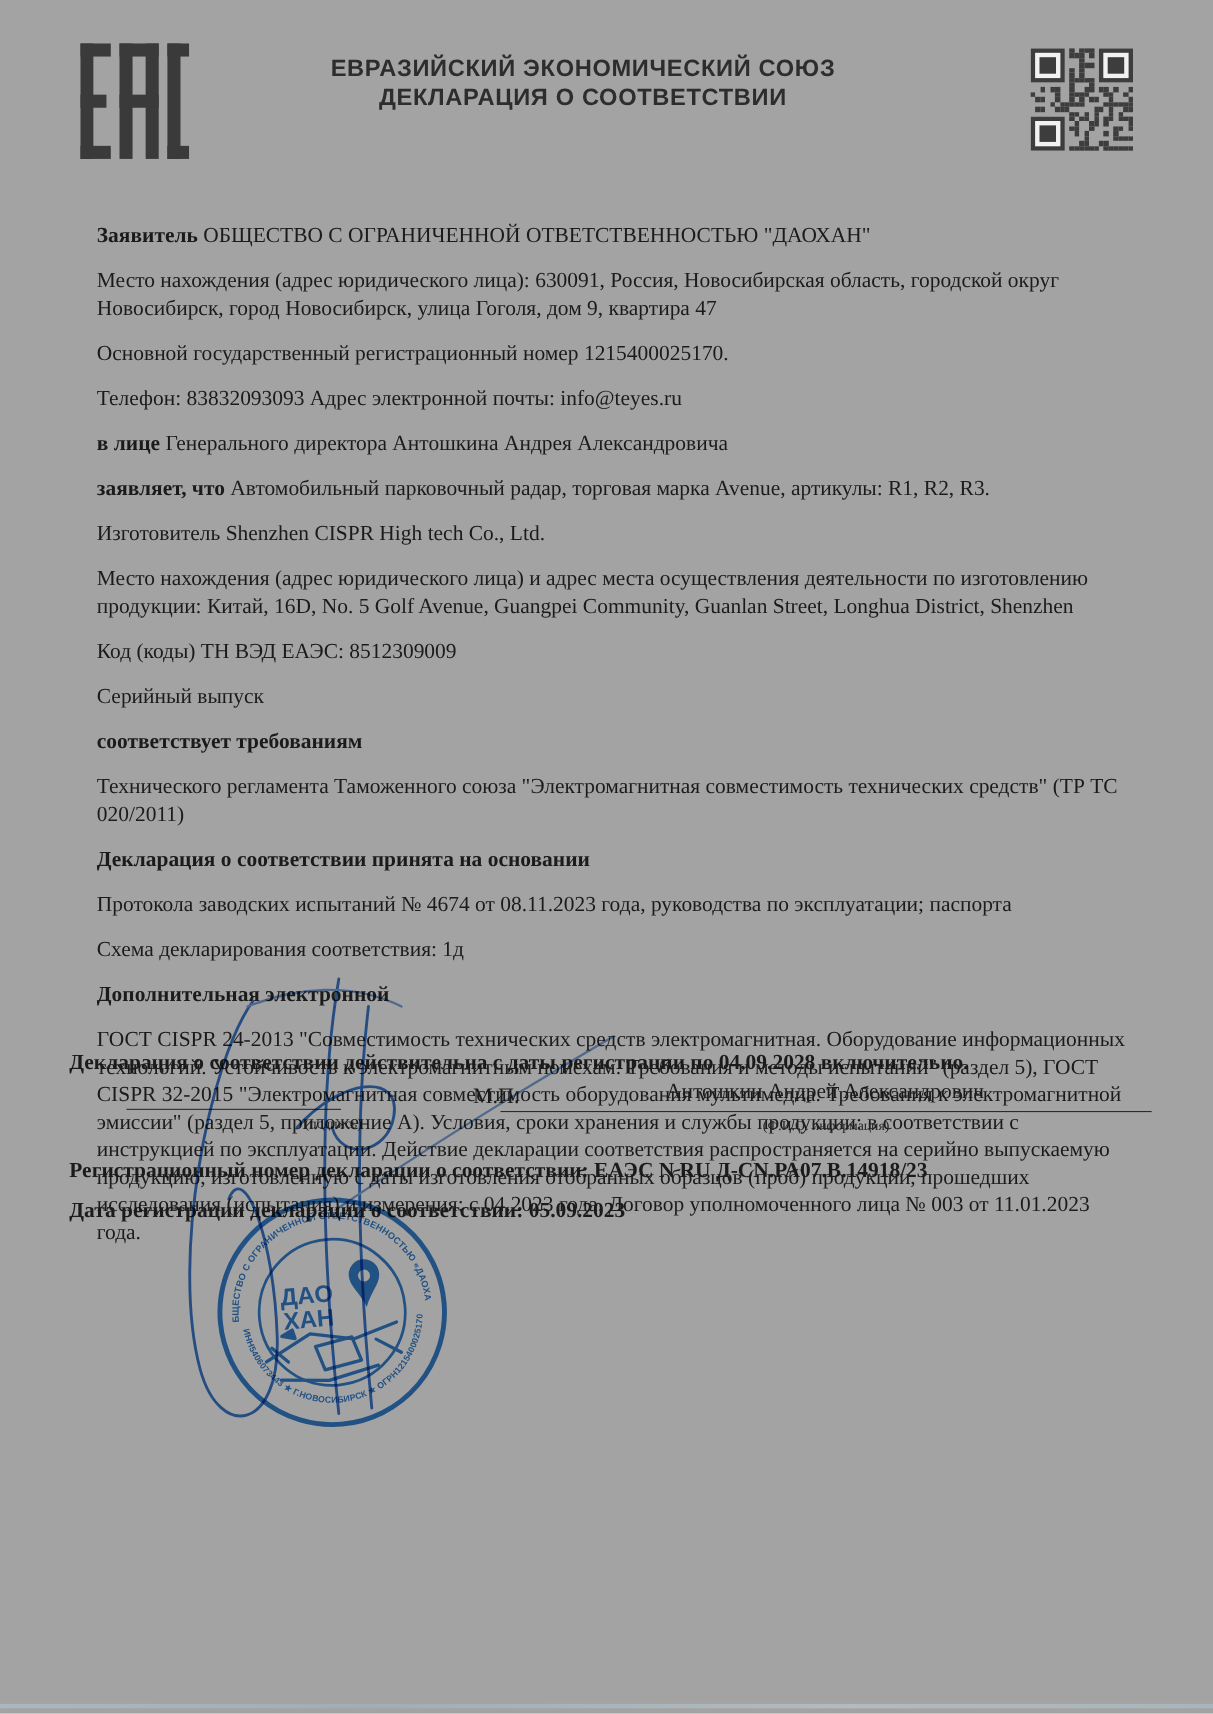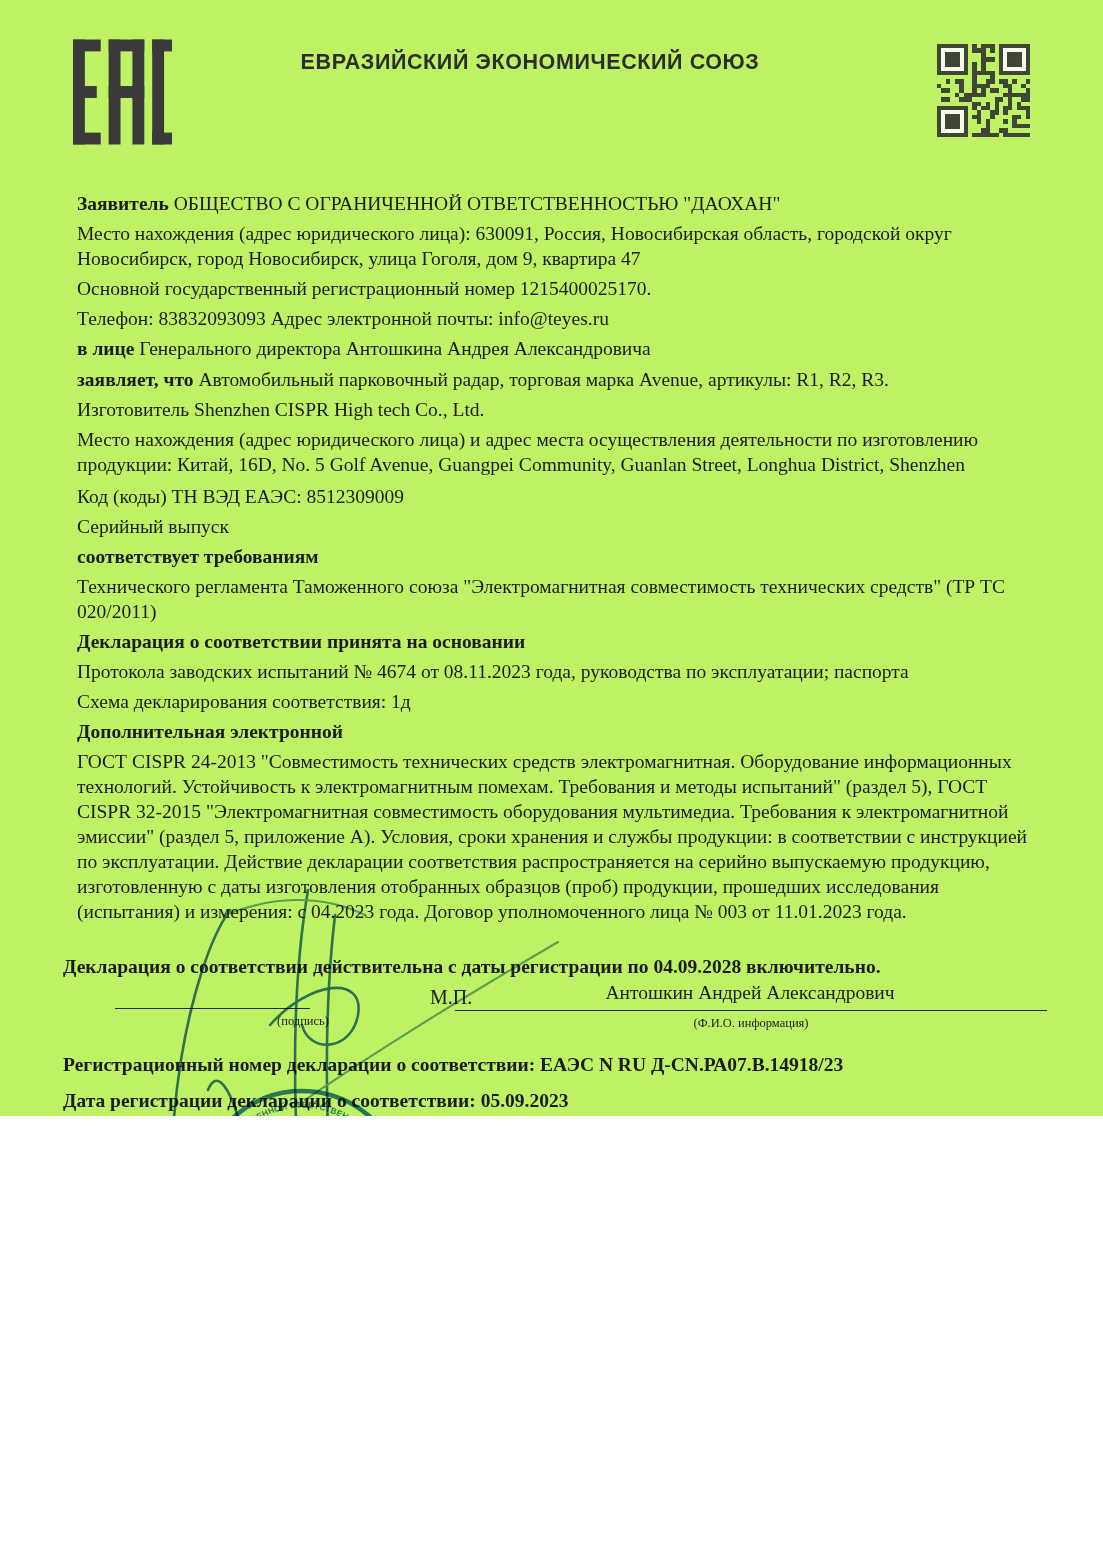--- a/index.html
+++ b/index.html
@@ -1,39 +1,39 @@
 <!DOCTYPE html>
 <html><head>
 <meta charset="utf-8">
 <style>
   * { margin:0; padding:0; box-sizing:border-box; }
   html,body { background:#ffffff; }
   .page {
-    position:relative; width:1103px; height:1116px;
-    background:#bef264; overflow:hidden;
+    position:relative; width:1103px; height:1558px;
+    background:#a3a3a3; overflow:hidden;
     font-family:"Liberation Serif", serif; color:#1b1b1b;
   }
   
   .eac-logo { position:absolute; left:73px; top:39px; width:99px; height:106px; }
   .hdr-title {
     position:absolute; left:170px; top:49px; width:720px; text-align:center;
     font-family:"Liberation Sans", sans-serif; font-weight:bold;
     font-size:21.5px; line-height:26px; letter-spacing:.6px; color:#2d2d2d;
   }
   .qr {
     position:absolute; left:937px; top:44px; width:93px; height:93px;
     display:grid; grid-template:repeat(21,1fr)/repeat(21,1fr); opacity:.88;
   }
   .qr i { background:#2f2f2f; display:block; }
   .finder { position:absolute; width:31px; height:31px; border:4.4px solid #2f2f2f; background:#fdfdfd; }
   .finder::after { content:""; position:absolute; inset:4.4px; background:#2f2f2f; }
   .finder.tl { left:0; top:0; } .finder.tr { right:0; top:0; } .finder.bl { left:0; bottom:0; }
   
   .body-text { position:absolute; left:72px; top:186px; width:972px; font-size:19.5px; line-height:25px; }
-  .body-text p { margin:5px; }
+  .body-text p { margin:16px; }
   .blk-a { margin-bottom:6px; }
   .blk-b { margin-bottom:7px; }
   b { font-weight:bold; }
   .validity { position:absolute; left:63px; top:956px; width:990px; font-size:19.5px; font-weight:bold; }
   
   .mp { position:absolute; left:430px; top:986px; font-size:20px; }
   .fio { position:absolute; left:455px; top:982px; width:590px; text-align:center; font-size:19.5px; }
   .sig-line { position:absolute; height:0; border-top:1.8px solid #2b2b2b; }
   .sig-line.left  { left:115px; top:1008px; width:195px; }
   .sig-line.right { left:455px; top:1010px; width:592px; }
@@ -75,20 +75,21 @@
       <rect x="36" y="0" width="36" height="12"></rect>
       <rect x="36" y="47" width="36" height="12"></rect>
       <rect x="80" y="0" width="12" height="106"></rect>
       <rect x="80" y="0" width="20" height="12"></rect>
       <rect x="80" y="94" width="20" height="12"></rect>
     </g>
   </svg>
 
   <div class="hdr-title">
     <div>ЕВРАЗИЙСКИЙ ЭКОНОМИЧЕСКИЙ СОЮЗ</div>
+    <div>ДЕКЛАРАЦИЯ О СООТВЕТСТВИИ</div>
   </div>
 
   <div class="qr">
     <div class="finder tl"></div>
     <div class="finder tr"></div>
     <div class="finder bl"></div>
   <i style="grid-area: 1 / 9;"></i>
       <i style="grid-area: 1 / 11;"></i>
       <i style="grid-area: 1 / 12;"></i>
       <i style="grid-area: 1 / 13;"></i>

